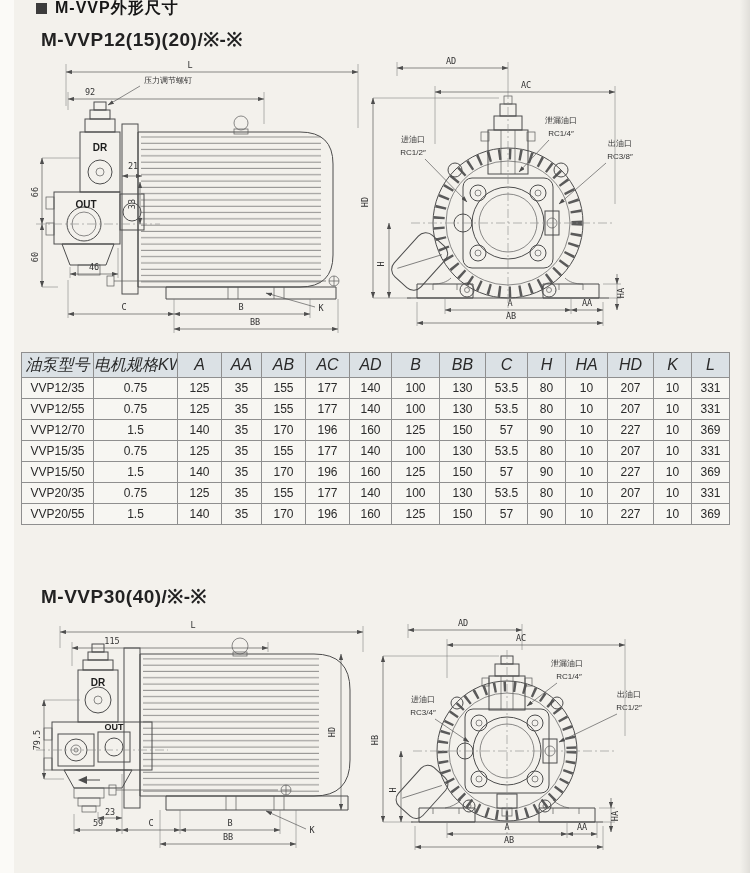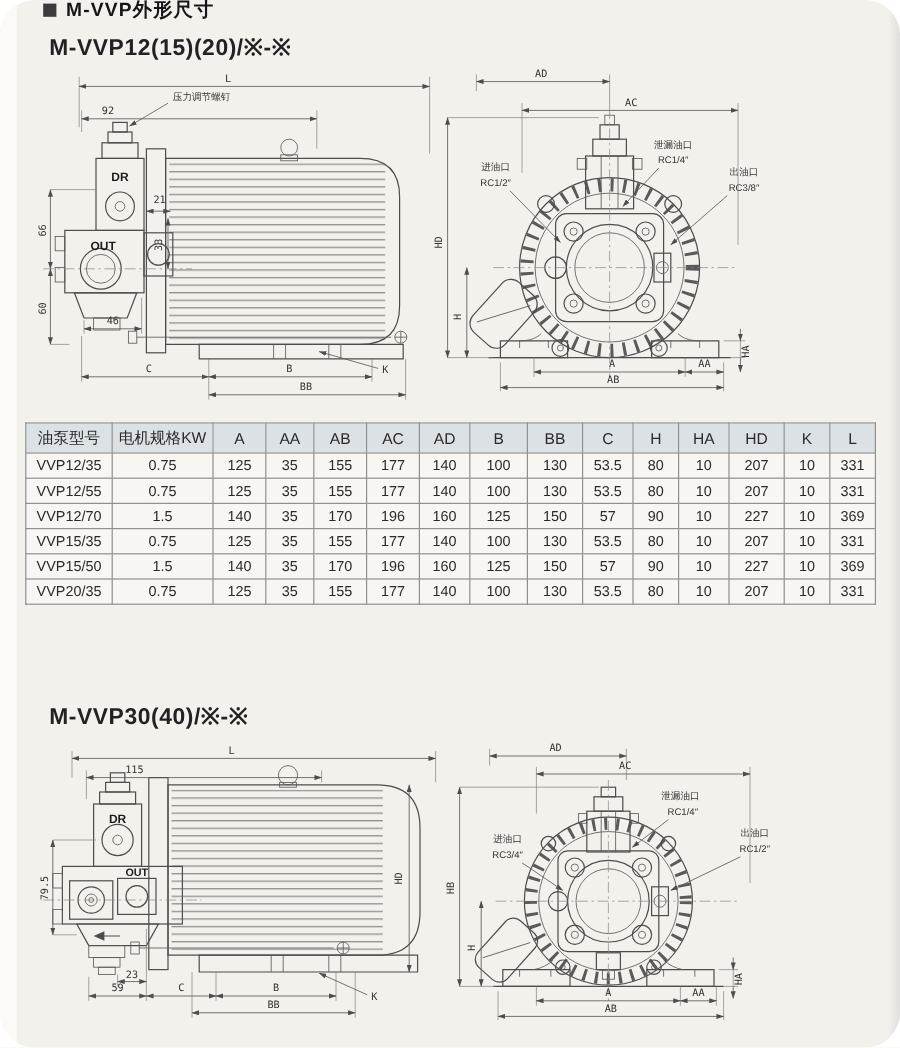--- a/index.html
+++ b/index.html
@@ -1,17 +1,17 @@
 <!DOCTYPE html>
 <html><head>
 <meta charset="utf-8">
 <style>
   html,body{margin:0;padding:0;}
   .page{position:relative;width:750px;height:873px;background:#f3f1ec;overflow:hidden;
-        font-family:"Liberation Sans",sans-serif;color:#222;border-radius:29px;}
+        font-family:"Liberation Sans",sans-serif;color:#222;}
   .left-strip{position:absolute;left:0;top:0;width:14px;height:873px;background:#fbfaf7;}
   .right-shade{position:absolute;right:0;top:0;width:10px;height:873px;
         background:linear-gradient(to right,rgba(0,0,0,0),rgba(0,0,0,.08));}
   .title{position:absolute;left:36px;top:-2px;font-size:16px;font-weight:bold;color:#161616;
         letter-spacing:1px;display:flex;align-items:center;gap:8px;}
   .bullet{width:11px;height:11px;background:#3c3c3c;display:inline-block;}
   .subtitle{position:absolute;font-size:19px;font-weight:bold;color:#222;letter-spacing:.5px;}
   .sub1{left:41px;top:26px;}
   .sub2{left:41px;top:583px;}
 
@@ -24,21 +24,21 @@
   .cl{stroke:#8a8a8a;stroke-width:.6;fill:none;stroke-dasharray:9 3 2 3;}
   .dt{font:8.5px "DejaVu Sans Mono",monospace;fill:#333;text-anchor:middle;}
   .cjk{font:8px "Liberation Sans",sans-serif;fill:#333;text-anchor:middle;}
   .blk{font:bold 10px "Liberation Sans",sans-serif;fill:#1c1c1c;text-anchor:middle;}
 
   
   .dim-table{position:absolute;left:21px;top:352px;width:709px;border-collapse:collapse;
         table-layout:fixed;font-size:12px;color:#2a2a2a;background:#f7f6f2;}
   .dim-table th,.dim-table td{border:1px solid #8f8f8f;text-align:center;padding:0;
         height:20px;overflow:hidden;white-space:nowrap;}
-  .dim-table th{background:#dbe1e5;font-weight:normal;height:24px;font-size:13px;}
+  .dim-table th{background:#dbe1e5;font-weight:normal;height:24px;font-size:16px;font-style:italic;}
 </style>
 </head>
 <body>
 
 <div class="page">
   <div class="left-strip"></div>
 
   <svg width="0" height="0" style="position:absolute">
     <defs>
       <marker id="ma" markerWidth="9" markerHeight="6" refX="8.5" refY="3" orient="auto">
@@ -341,20 +341,37 @@
           <td>140</td>
           <td>100</td>
           <td>130</td>
           <td>53.5</td>
           <td>80</td>
           <td>10</td>
           <td>207</td>
           <td>10</td>
           <td>331</td>
         </tr>
+        <tr>
+          <td>VVP20/55</td>
+          <td>1.5</td>
+          <td>140</td>
+          <td>35</td>
+          <td>170</td>
+          <td>196</td>
+          <td>160</td>
+          <td>125</td>
+          <td>150</td>
+          <td>57</td>
+          <td>90</td>
+          <td>10</td>
+          <td>227</td>
+          <td>10</td>
+          <td>369</td>
+        </tr>
       </tbody>
   </table>
 
   <div class="subtitle sub2">M-VVP30(40)/※-※</div>
 
   <svg style="left:28px;top:618px" width="348" height="253" viewBox="0 0 348 253">
     <g>
       <path class="ol" d="M112,36 H286 Q322,36 322,72 V142 Q322,178 286,178 H112 Z"></path>
       <rect x="115" y="40" width="176" height="134" fill="url(#fins)"></rect>
       <circle class="ol2" cx="212" cy="28" r="8"></circle>

